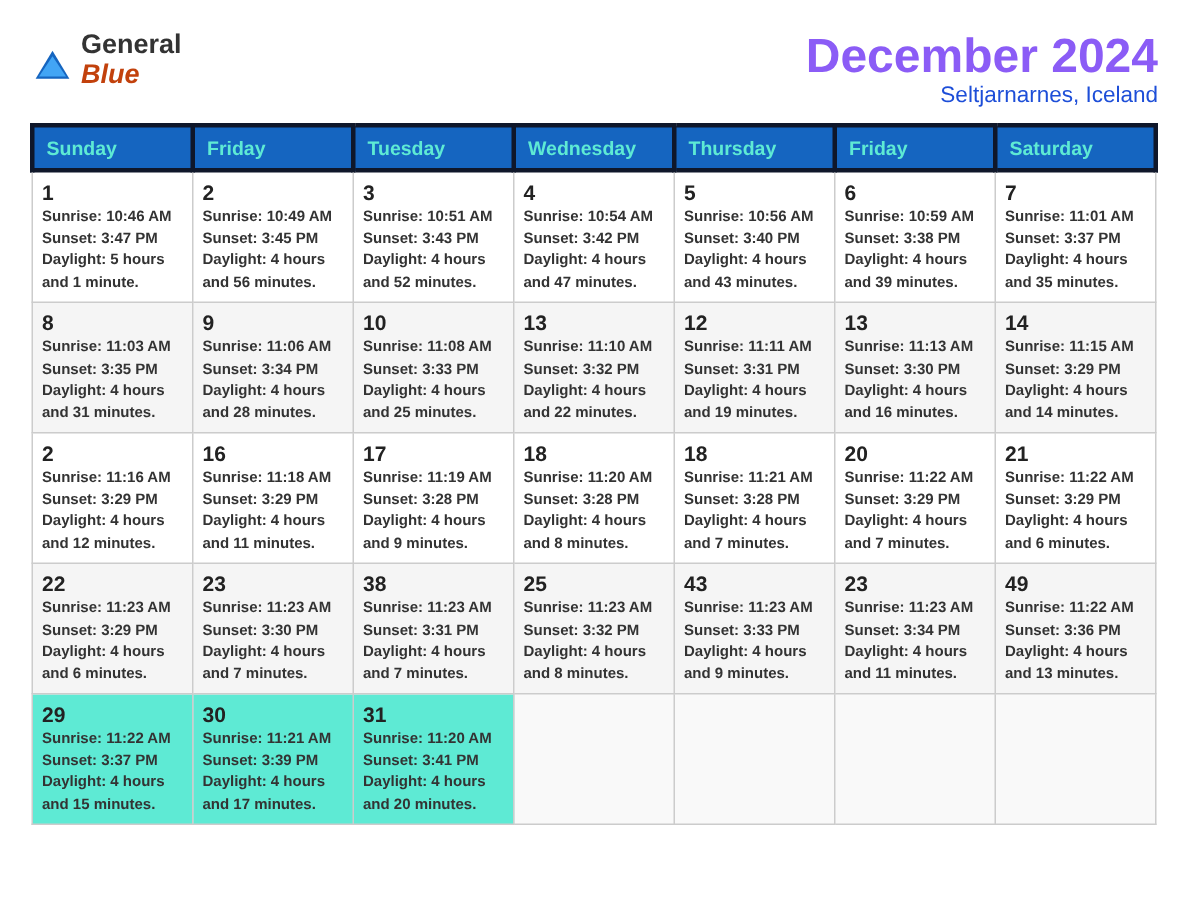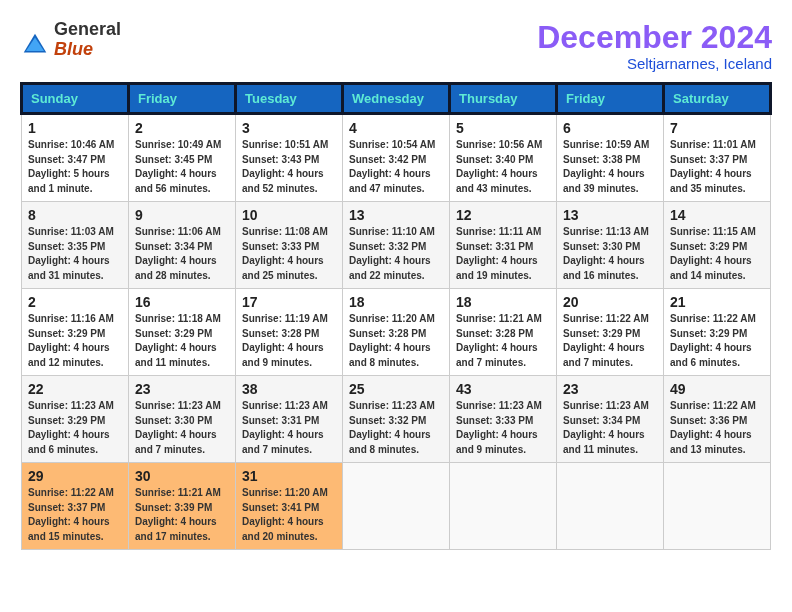--- a/index.html
+++ b/index.html
@@ -79,21 +79,21 @@
     .day-info {
       font-size: 10px;
       color: #333;
       line-height: 1.45;
       font-weight: bold;
     }
     .empty-cell {
       background: #f9f9f9 !important;
     }
     .last-row td {
-      background: #fdba74;
+      background: #5eead4;
     }
   </style>
 </head>
 <body>
 
 <div>
   <div class="header">
     <div class="logo">
       <svg class="logo-icon" viewBox="0 0 40 40">
         <polygon points="20,5 35,30 5,30" fill="#1565c0"></polygon>

